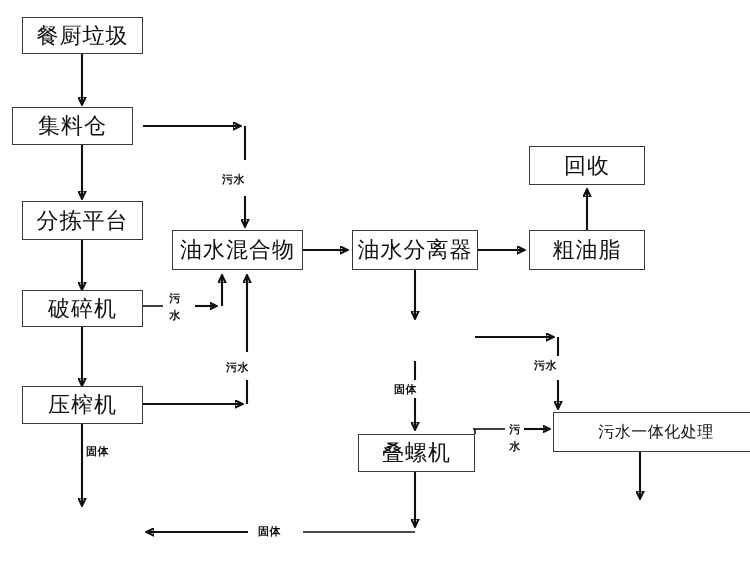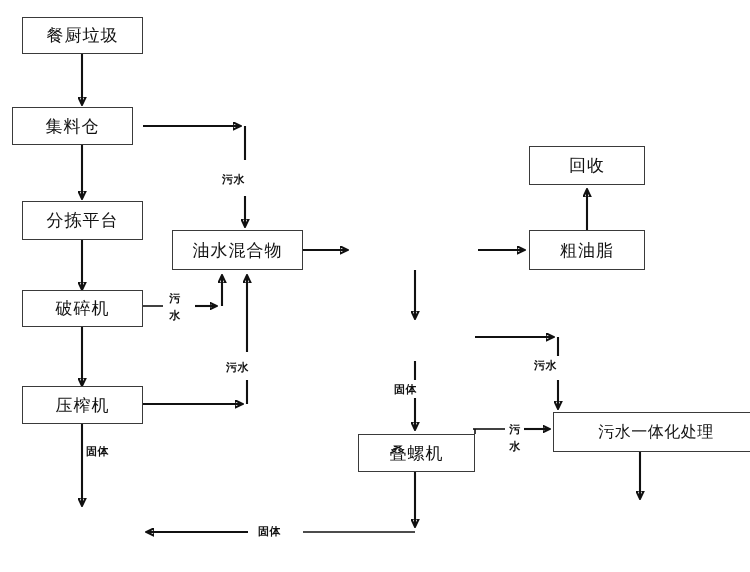--- a/index.html
+++ b/index.html
@@ -19,21 +19,21 @@
   }
   .node {
     position: absolute;
     box-sizing: border-box;
     border: 1.4px solid #3a3a3a;
     background: #ffffff;
     display: flex;
     align-items: center;
     justify-content: center;
     color: #111111;
-    font-size: 17px;
+    font-size: 22px;
     letter-spacing: 1px;
     white-space: nowrap;
     z-index: 3;
   }
   .node.small {
     font-size: 16px;
     letter-spacing: 0.5px;
   }
   .edge-label {
     position: absolute;
@@ -137,20 +137,21 @@
 
   <div class="node" style="left:22px;  top:201px; width:121px; height:39px;">分拣平台</div>
 
   <div class="node" style="left:22px;  top:290px; width:121px; height:37px;">破碎机</div>
 
   <div class="node" style="left:22px;  top:386px; width:121px; height:38px;">压榨机</div>
 
 
   <div class="node" style="left:172px; top:230px; width:131px; height:40px;">油水混合物</div>
 
+  <div class="node" style="left:352px; top:230px; width:126px; height:40px;">油水分离器</div>
 
 
   <div class="node" style="left:358px; top:434px; width:117px; height:38px;">叠螺机</div>
 
   <div class="node" style="left:529px; top:146px; width:116px; height:39px;">回收</div>
 
   <div class="node" style="left:529px; top:230px; width:116px; height:40px;">粗油脂</div>
 
   <div class="node small" style="left:553px; top:412px; width:206px; height:40px;">污水一体化处理</div>
 

